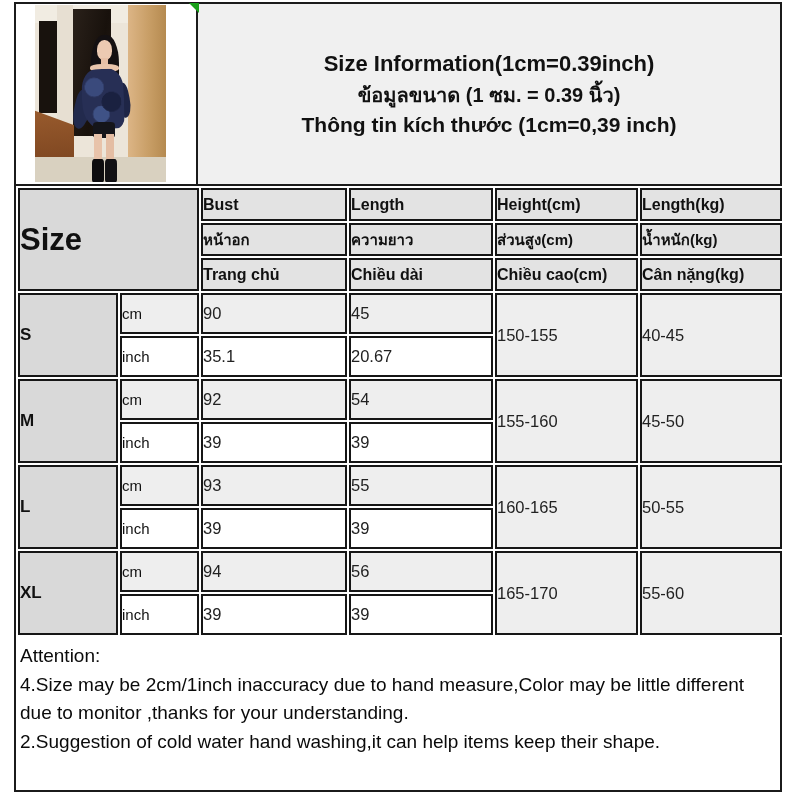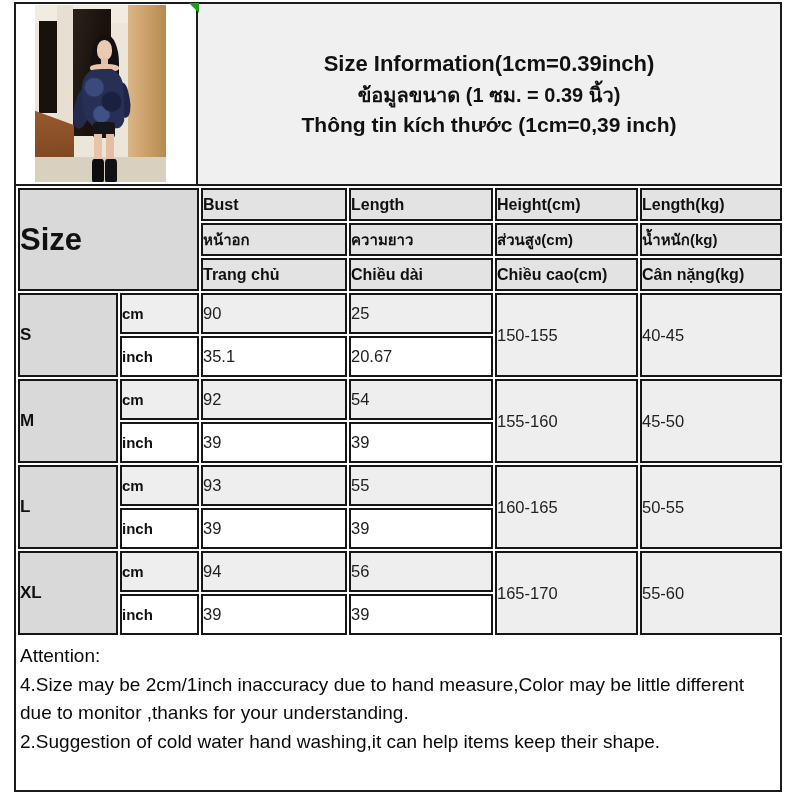--- a/index.html
+++ b/index.html
@@ -51,21 +51,21 @@
   .t-vi{font-size:21px;}
   
   .size-table{width:100%;table-layout:fixed;border-collapse:separate;border-spacing:2px;background:#ffffff;flex:none;}
   .size-table td{border:2px solid #161616;vertical-align:middle;padding:0;overflow:hidden;}
   .hrow td{height:29px;}
   .drow td{height:37px;}
   .cell-corner{background:#d9d9d9;font-size:31px;font-weight:bold;}
   .cell-hdr{background:#e3e3e3;font-weight:bold;font-size:16px;}
   .cell-hdr.th{font-size:15px;}
   .cell-size{background:#d9d9d9;font-weight:bold;font-size:17px;}
-  .cell-unit{font-weight:bold;font-size:15px;}
+  .cell-unit{font-weight:normal;font-size:15px;}
   .bg-cm{background:#eeeeee;}
   .bg-inch{background:#ffffff;}
   .cell-val{font-size:16.5px;color:#222;}
   .cell-range{background:#eeeeee;font-size:16.5px;color:#222;}
   
   .attention{flex:1;background:#fff;padding:5px 6px 0 4px;font-size:19px;line-height:1.5;color:#0a0a0a;}
   .attention p{margin:0;}
 </style>
 </head>
 <body>
@@ -131,21 +131,21 @@
         <td class="cell-hdr">Trang chủ</td>
         <td class="cell-hdr">Chiều dài</td>
         <td class="cell-hdr">Chiều cao(cm)</td>
         <td class="cell-hdr">Cân nặng(kg)</td>
       </tr>
 
       <tr class="drow">
         <td class="cell-size" rowspan="2">S</td>
         <td class="cell-unit bg-cm">cm</td>
         <td class="cell-val bg-cm">90</td>
-        <td class="cell-val bg-cm">25</td>
+        <td class="cell-val bg-cm">45</td>
         <td class="cell-range" rowspan="2">150-155</td>
         <td class="cell-range" rowspan="2">40-45</td>
       </tr>
       <tr class="drow">
         <td class="cell-unit bg-inch">inch</td>
         <td class="cell-val bg-inch">35.1</td>
         <td class="cell-val bg-inch">20.67</td>
       </tr>
 
       <tr class="drow">

